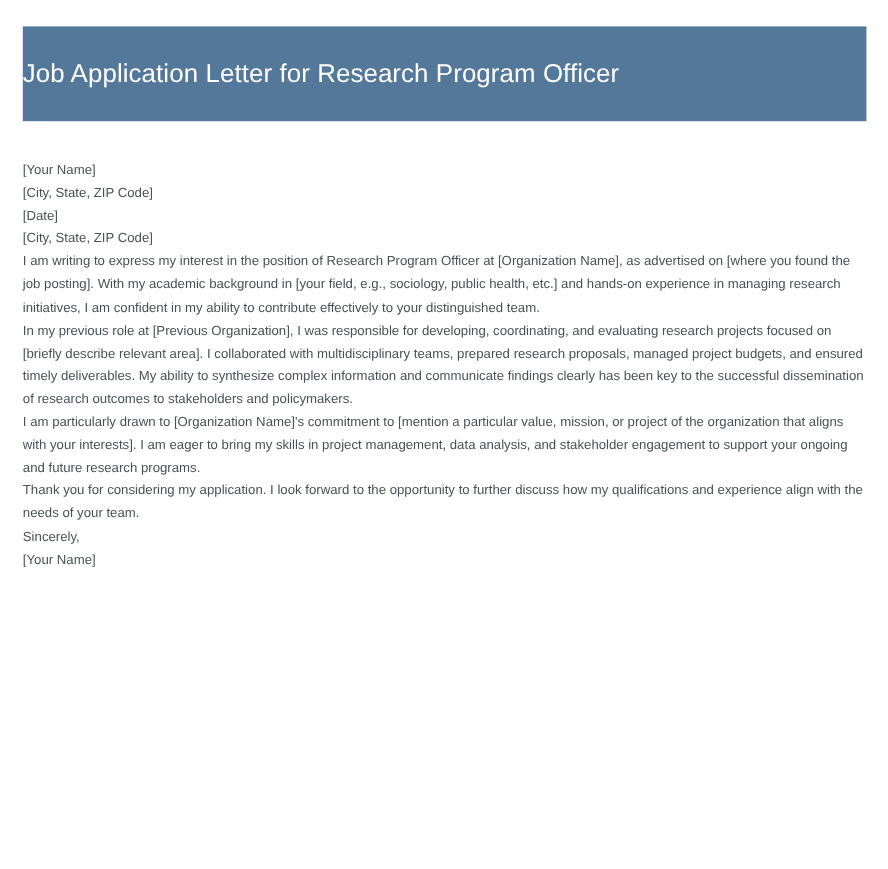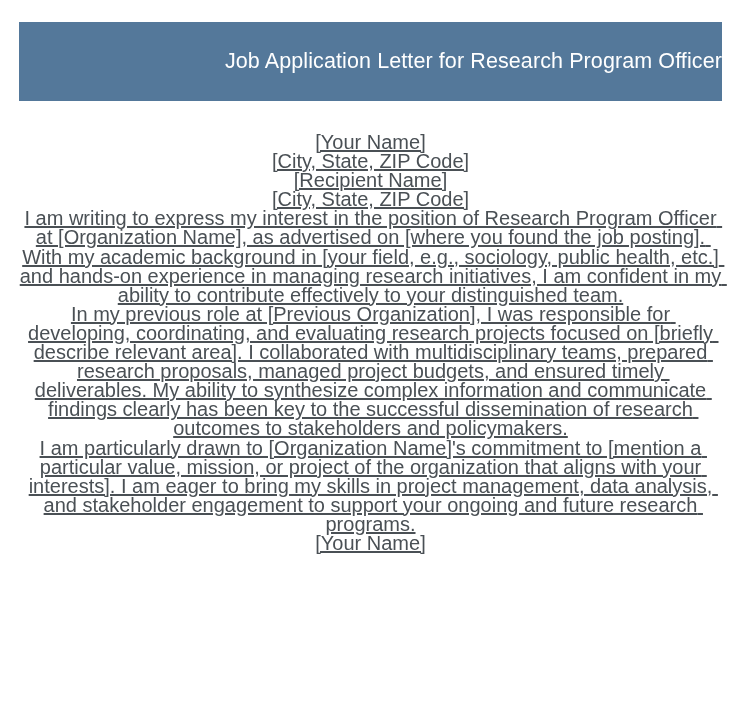--- a/index.html
+++ b/index.html
@@ -23,45 +23,44 @@
 
   .header-banner {
     position: absolute;
     left: 19px;
     top: 22px;
     width: 703px;
     height: 79px;
     background: #54789a;
     display: flex;
     align-items: center;
-    justify-content: flex-end;
+    justify-content: flex-start;
     box-sizing: border-box;
   }
 
   .header-title {
     color: #ffffff;
     font-size: 21.5px;
     font-weight: 400;
     letter-spacing: 0.1px;
     text-align: center;
     line-height: 1.2;
     font-family: "Liberation Sans", sans-serif;
   }
 
   .letter-body {
     position: absolute;
     left: 19px;
     top: 133px;
     width: 703px;
     color: #4a5055;
-    font-size: 20px;
+    font-size: 11px;
     line-height: 19.1px;
     font-family: "Liberation Sans", sans-serif;
-    text-align: center;
-    text-decoration: underline;
+    text-align: left;
   }
 
   .letter-line {
     margin: 0;
     padding: 0;
     white-space: pre-wrap;
     word-wrap: break-word;
   }
 </style>
 </head>
@@ -69,21 +68,23 @@
 
 <div class="page">
 
   <div class="header-banner">
     <div class="header-title">Job Application Letter for Research Program Officer</div>
   </div>
 
   <div class="letter-body">
     <p class="letter-line">[Your Name]</p>
     <p class="letter-line">[City, State, ZIP Code]</p>
-    <p class="letter-line">[Recipient Name]</p>
+    <p class="letter-line">[Date]</p>
     <p class="letter-line">[City, State, ZIP Code]</p>
     <p class="letter-line">I am writing to express my interest in the position of Research Program Officer at [Organization Name], as advertised on [where you found the job posting]. With my academic background in [your field, e.g., sociology, public health, etc.] and hands-on experience in managing research initiatives, I am confident in my ability to contribute effectively to your distinguished team.</p>
     <p class="letter-line">In my previous role at [Previous Organization], I was responsible for developing, coordinating, and evaluating research projects focused on [briefly describe relevant area]. I collaborated with multidisciplinary teams, prepared research proposals, managed project budgets, and ensured timely deliverables. My ability to synthesize complex information and communicate findings clearly has been key to the successful dissemination of research outcomes to stakeholders and policymakers.</p>
     <p class="letter-line">I am particularly drawn to [Organization Name]'s commitment to [mention a particular value, mission, or project of the organization that aligns with your interests]. I am eager to bring my skills in project management, data analysis, and stakeholder engagement to support your ongoing and future research programs.</p>
+    <p class="letter-line">Thank you for considering my application. I look forward to the opportunity to further discuss how my qualifications and experience align with the needs of your team.</p>
+    <p class="letter-line">Sincerely,</p>
     <p class="letter-line">[Your Name]</p>
   </div>
 
 </div>
 
 </body></html>

